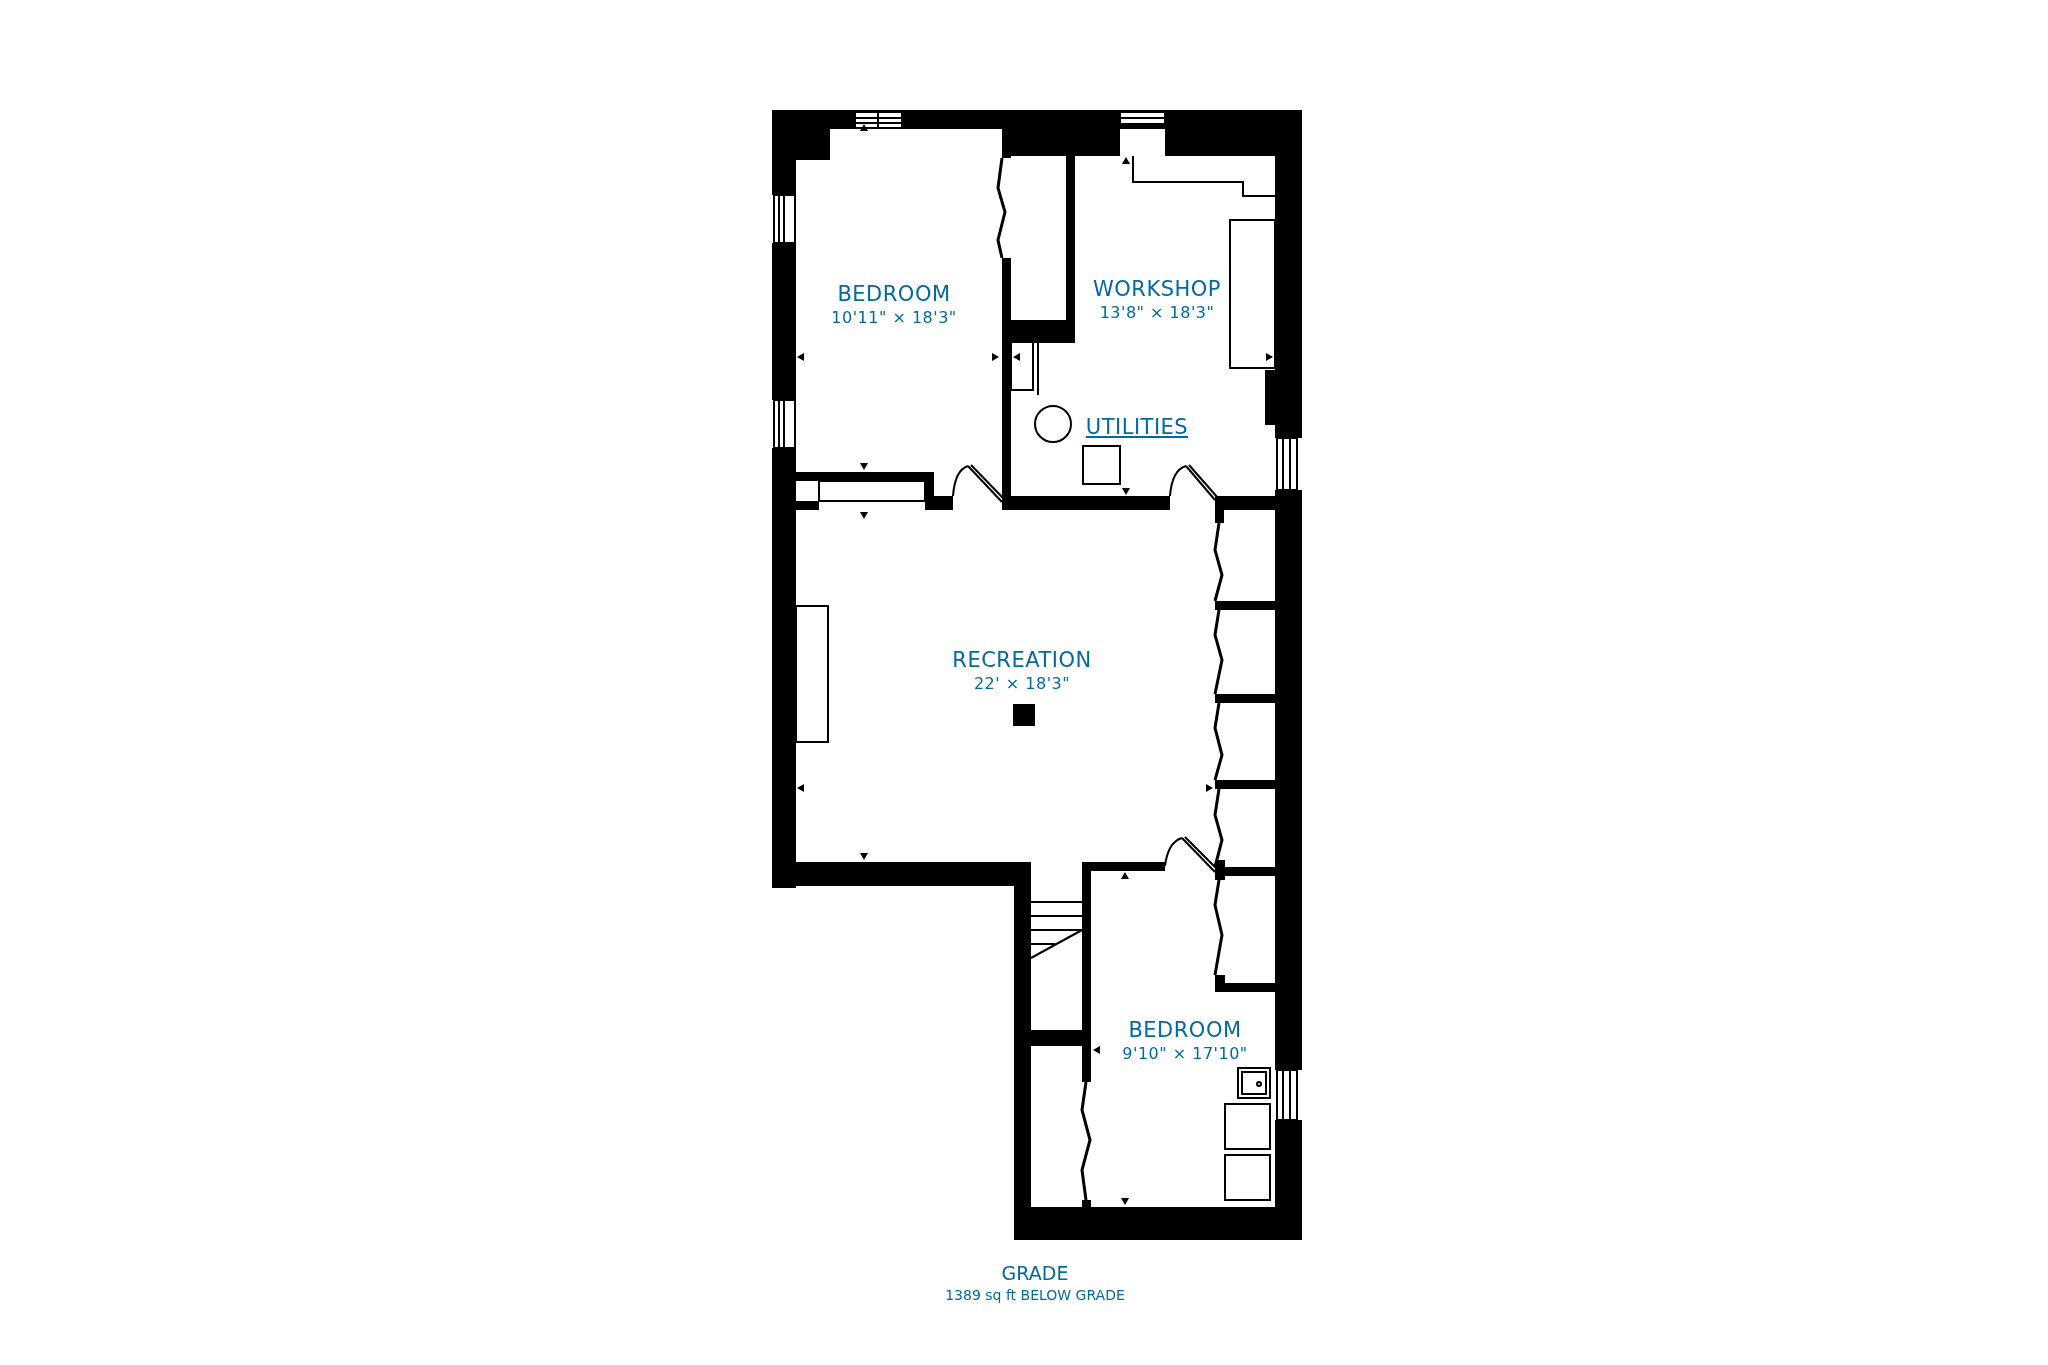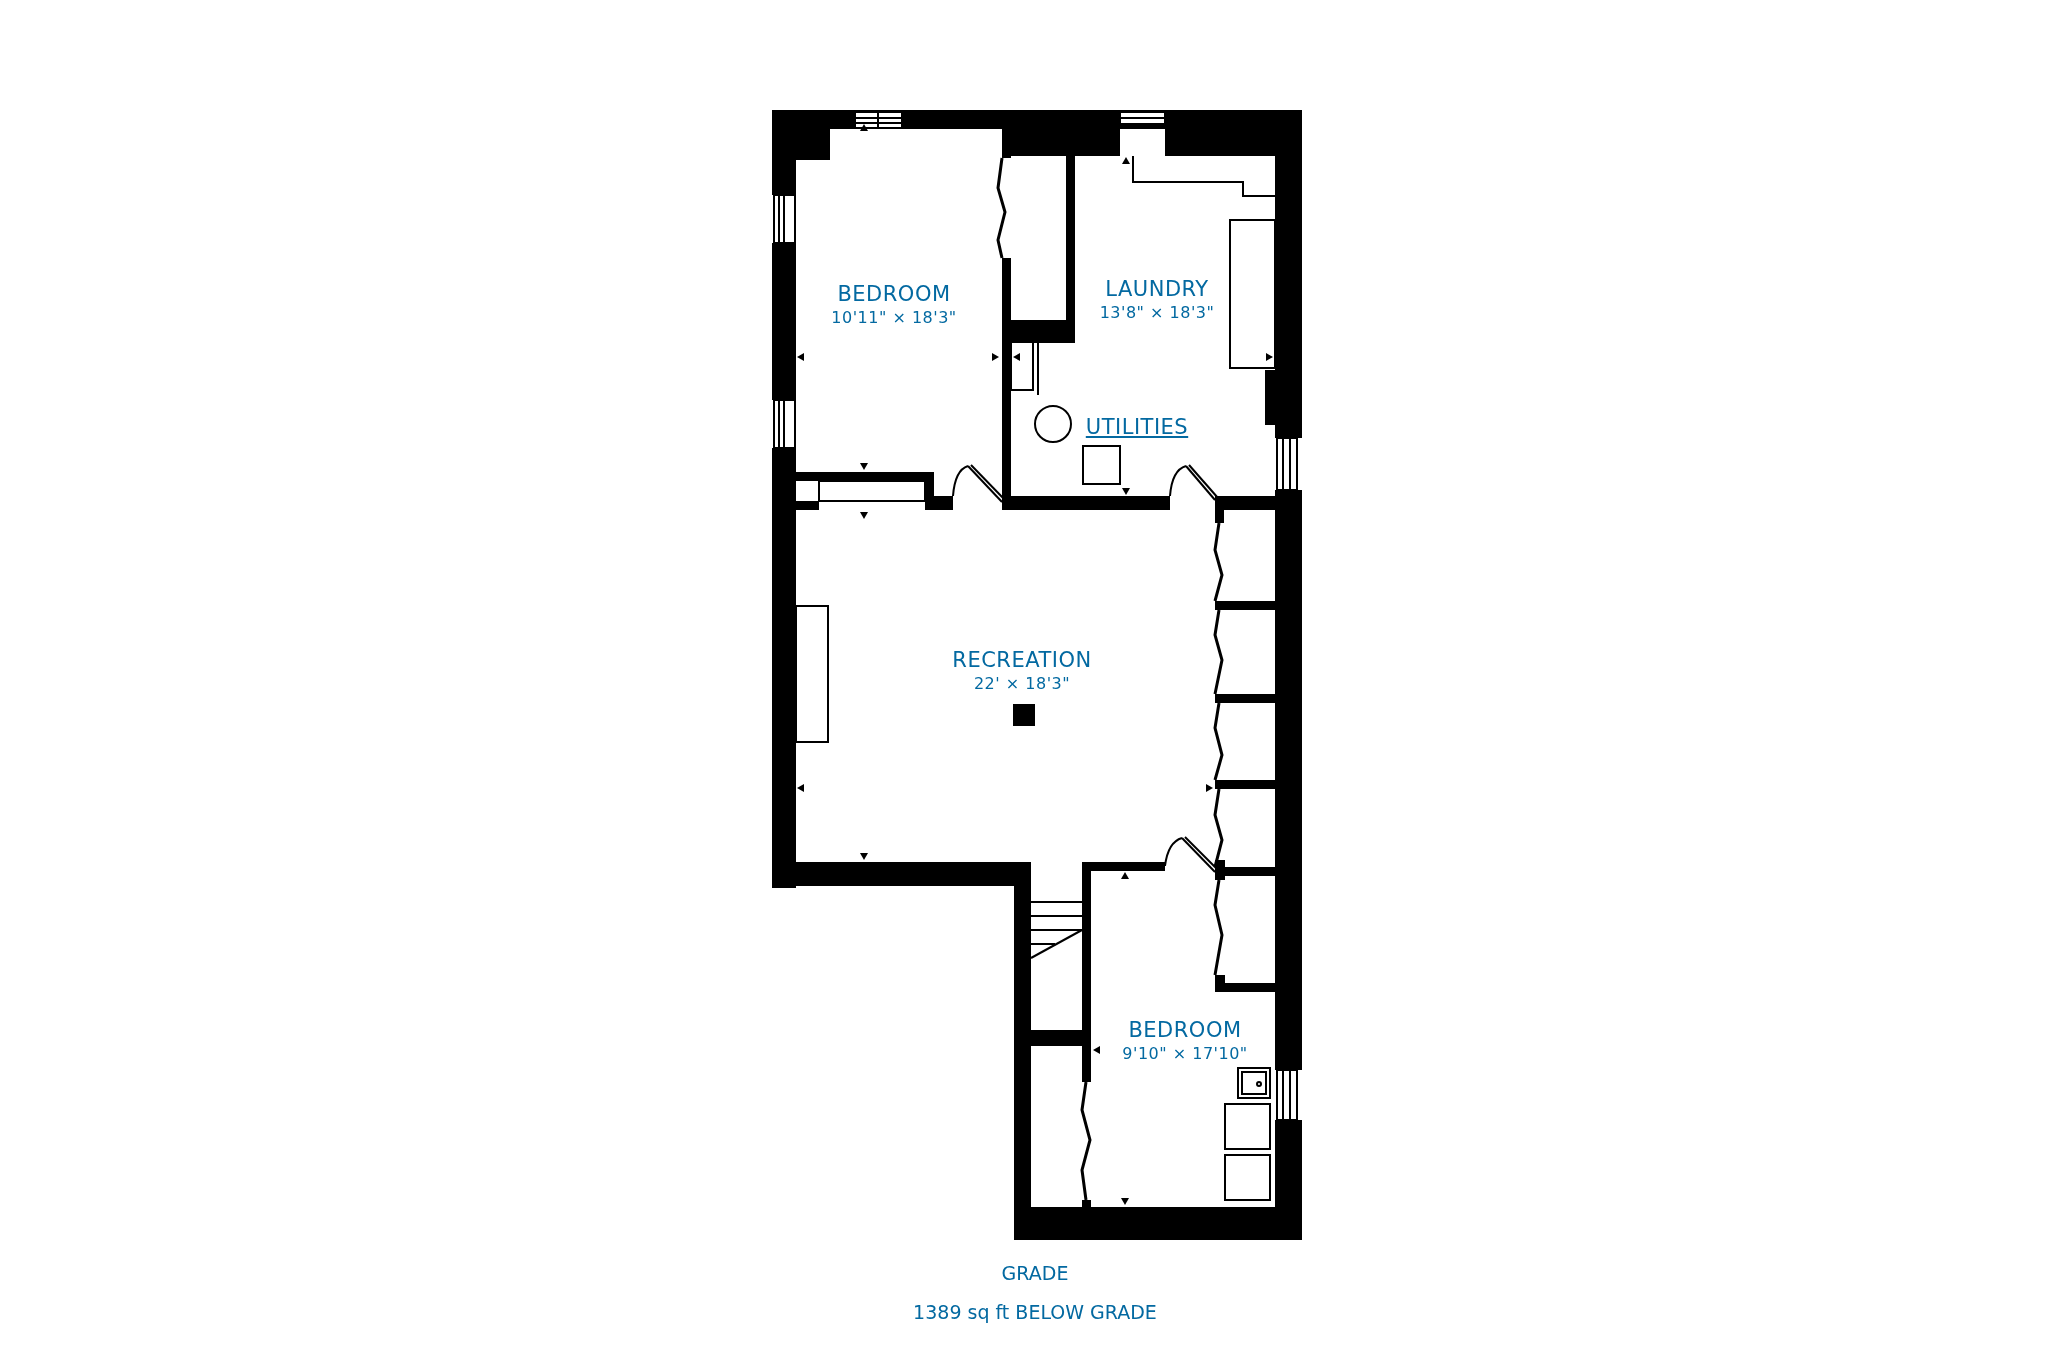--- a/index.html
+++ b/index.html
@@ -2,21 +2,21 @@
 <html><head>
 <meta charset="utf-8">
 <style>
   html,body{margin:0;padding:0;background:#ffffff;}
   body{width:2048px;height:1365px;position:relative;overflow:hidden;font-family:"DejaVu Sans","Liberation Sans",sans-serif;}
   #plan{position:absolute;left:0;top:0;width:2048px;height:1365px;}
   .lbl{position:absolute;text-align:center;color:#0369a1;transform:translateX(-50%);white-space:nowrap;}
   .room-name{font-size:21px;letter-spacing:0.5px;}
   .room-dim{font-size:16px;letter-spacing:0.5px;margin-top:2px;}
   .floor-name{font-size:19px;}
-  .floor-area{font-size:19px;margin-top:17px;}
+  .floor-area{font-size:14px;margin-top:3px;}
 </style>
 </head>
 <body>
 
 <svg id="plan" viewBox="0 0 2048 1365" xmlns="http://www.w3.org/2000/svg">
   <g fill="#000">
 
     <rect x="772" y="110" width="58" height="50"></rect>
     <rect x="772" y="110" width="24" height="85"></rect>
 
@@ -163,21 +163,21 @@
     <polygon points="1213,788 1206,784 1206,792"></polygon>
     <polygon points="1093,1050 1100,1046 1100,1054"></polygon>
   </g>
 </svg>
 
 <div class="lbl" style="left:894px;top:282px;">
   <div class="room-name">BEDROOM</div>
   <div class="room-dim">10'11" × 18'3"</div>
 </div>
 <div class="lbl" style="left:1157px;top:277px;">
-  <div class="room-name">LAUNDRY</div>
+  <div class="room-name">WORKSHOP</div>
   <div class="room-dim">13'8" × 18'3"</div>
 </div>
 <div class="lbl" style="left:1137px;top:415px;text-decoration:underline;">
   <div class="room-name">UTILITIES</div>
 </div>
 <div class="lbl" style="left:1022px;top:632px;margin-top:16px;">
   <div class="room-name">RECREATION</div>
   <div class="room-dim">22' × 18'3"</div>
 </div>
 <div class="lbl" style="left:1185px;top:1018px;">

